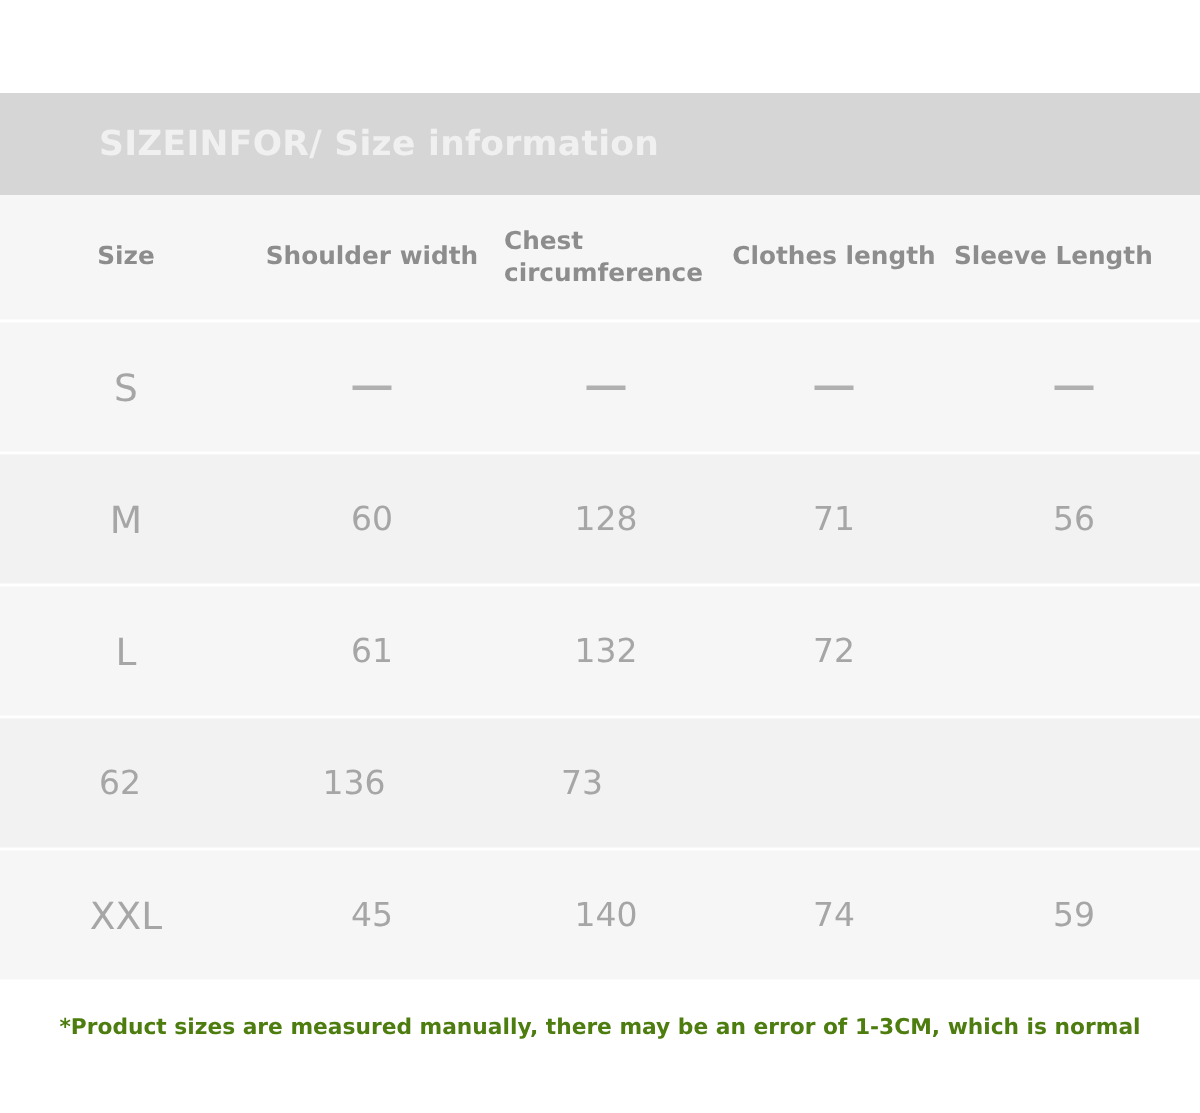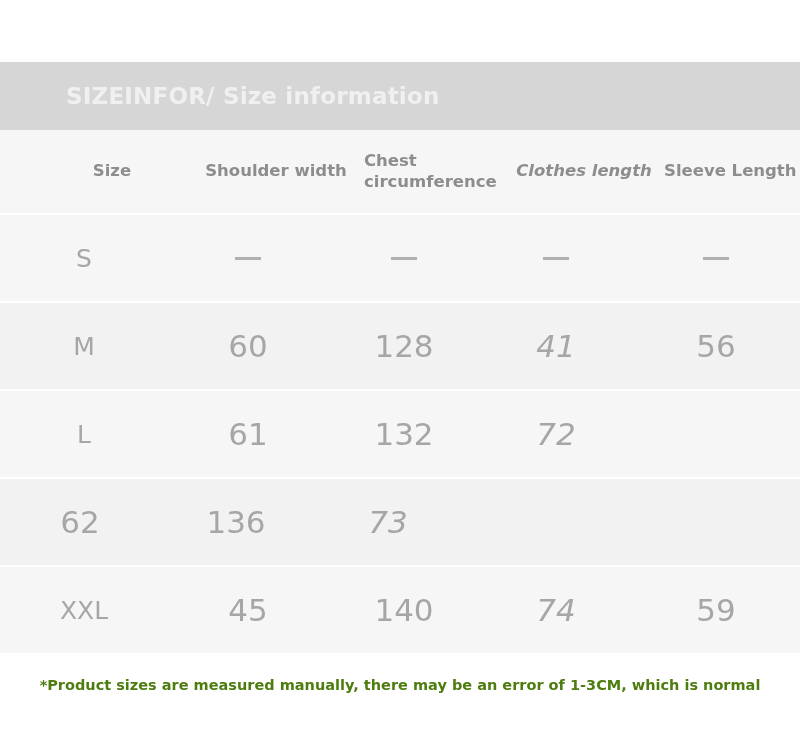--- a/index.html
+++ b/index.html
@@ -52,63 +52,62 @@
   .row {
     display: flex;
     width: 800px;
     box-sizing: border-box;
     align-items: center;
   }
   .row.header {
     height: 85px;
     background: #f6f6f6;
     border-bottom: 2px solid #ffffff;
-    padding-left: 28px;
   }
   .row.data {
     height: 88px;
     background: #f2f2f2;
     border-bottom: 2px solid #ffffff;
   }
   .row.alt {
     background: #f6f6f6;
   }
   .cell {
     box-sizing: border-box;
     display: flex;
     align-items: center;
     justify-content: center;
     padding: 0 6px;
     text-align: center;
   }
   .c0 { flex: 0 0 168px; }
   .c1 { flex: 0 0 160px; }
   .c2 { flex: 0 0 152px; }
-  .c3 { flex: 0 0 152px; font-style: italic; }
+  .c3 { flex: 0 0 152px; }
   .c4 { flex: 0 0 168px; }
 
   .row.header .cell {
     font-size: 16.5px;
     font-weight: bold;
     color: #8d8d8d;
     font-family: "DejaVu Sans", sans-serif;
     line-height: 1.25;
   }
   .row.header .cell.c2 {
     justify-content: flex-start;
     padding-left: 8px;
     text-align: left;
   }
   .row.header .cell.c4 {
     justify-content: flex-start;
     padding-left: 4px;
     text-align: left;
   }
   .row.data .cell {
-    font-size: 31px;
+    font-size: 22px;
     color: #a6a6a6;
     font-weight: 400;
     font-family: "DejaVu Sans", sans-serif;
   }
   .row.data .cell.c0 {
     font-size: 25px;
   }
   .dash {
     display: inline-block;
     width: 26px;
@@ -164,21 +163,21 @@
         </div>
       <div class="cell c4">
           <span class="dash"></span>
         </div>
     </div>
 
     <div class="row data">
       <div class="cell c0">M</div>
       <div class="cell c1">60</div>
       <div class="cell c2">128</div>
-      <div class="cell c3">41</div>
+      <div class="cell c3">71</div>
       <div class="cell c4">56</div>
     </div>
 
     <div class="row data alt">
       <div class="cell c0">L</div>
       <div class="cell c1">61</div>
       <div class="cell c2">132</div>
       <div class="cell c3">72</div>
     </div>
 

